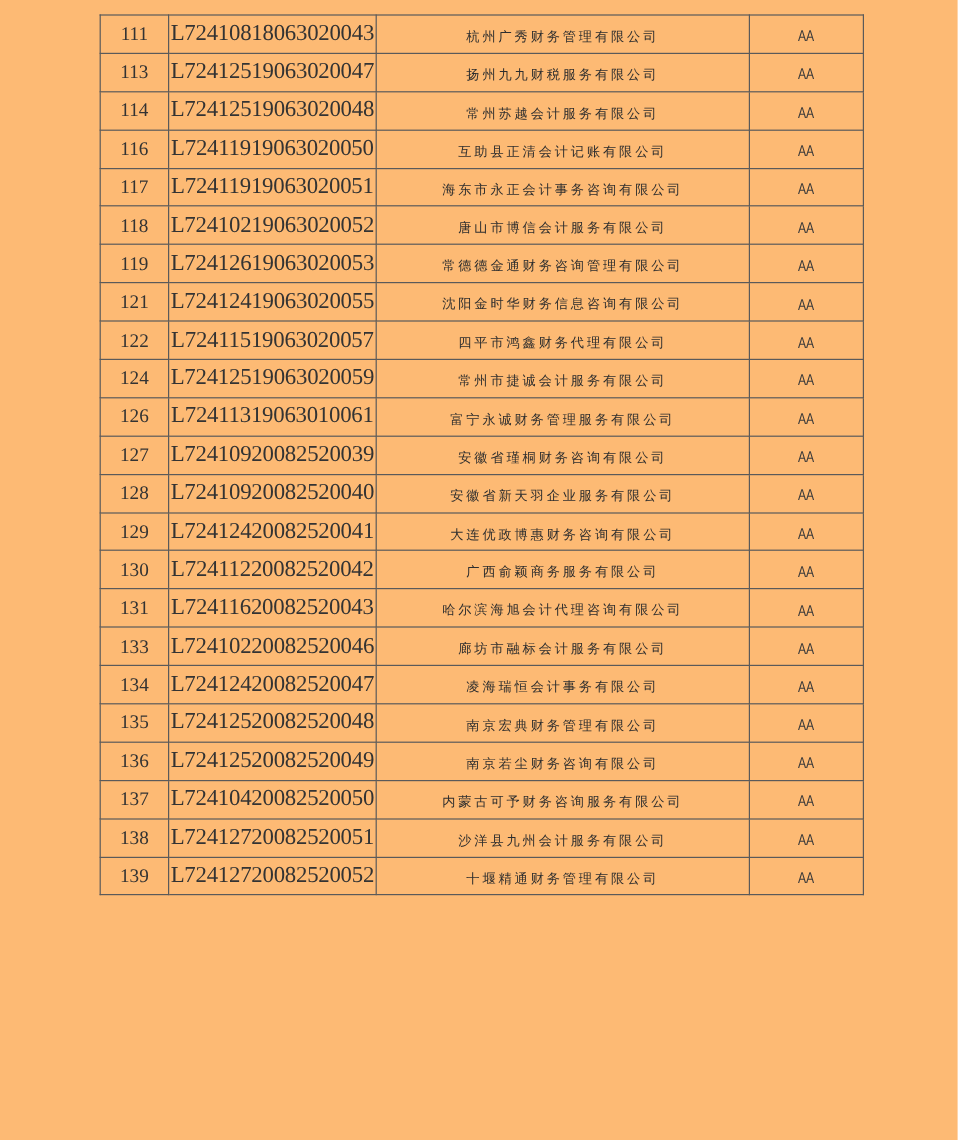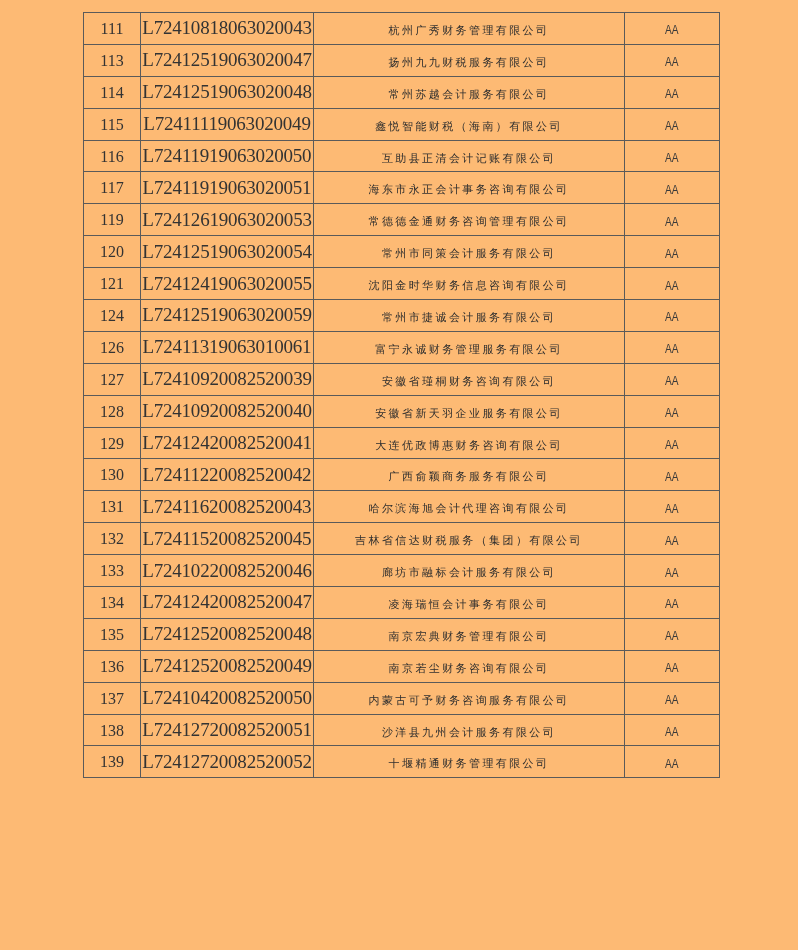--- a/index.html
+++ b/index.html
@@ -94,56 +94,56 @@
           <td><span class="name">扬州九九财税服务有限公司</span></td>
           <td><span class="grade">AA</span></td>
         </tr>
         <tr>
           <td><span class="no">114</span></td>
           <td><span class="code">L72412519063020048</span></td>
           <td><span class="name">常州苏越会计服务有限公司</span></td>
           <td><span class="grade">AA</span></td>
         </tr>
         <tr>
-          <td><span class="no">115</span></td>
-          <td><span class="code">L72411119063020049</span></td>
-          <td><span class="name">鑫悦智能财税（海南）有限公司</span></td>
-          <td><span class="grade">AA</span></td>
-        </tr>
-        <tr>
           <td><span class="no">116</span></td>
           <td><span class="code">L72411919063020050</span></td>
           <td><span class="name">互助县正清会计记账有限公司</span></td>
           <td><span class="grade">AA</span></td>
         </tr>
         <tr>
           <td><span class="no">117</span></td>
           <td><span class="code">L72411919063020051</span></td>
           <td><span class="name">海东市永正会计事务咨询有限公司</span></td>
           <td><span class="grade">AA</span></td>
         </tr>
         <tr>
+          <td><span class="no">118</span></td>
+          <td><span class="code">L72410219063020052</span></td>
+          <td><span class="name">唐山市博信会计服务有限公司</span></td>
+          <td><span class="grade">AA</span></td>
+        </tr>
+        <tr>
           <td><span class="no">119</span></td>
           <td><span class="code">L72412619063020053</span></td>
           <td><span class="name">常德德金通财务咨询管理有限公司</span></td>
           <td><span class="grade">AA</span></td>
         </tr>
         <tr>
-          <td><span class="no">120</span></td>
-          <td><span class="code">L72412519063020054</span></td>
-          <td><span class="name">常州市同策会计服务有限公司</span></td>
-          <td><span class="grade">AA</span></td>
-        </tr>
-        <tr>
           <td><span class="no">121</span></td>
           <td><span class="code">L72412419063020055</span></td>
           <td><span class="name">沈阳金时华财务信息咨询有限公司</span></td>
           <td><span class="grade">AA</span></td>
         </tr>
         <tr>
+          <td><span class="no">122</span></td>
+          <td><span class="code">L72411519063020057</span></td>
+          <td><span class="name">四平市鸿鑫财务代理有限公司</span></td>
+          <td><span class="grade">AA</span></td>
+        </tr>
+        <tr>
           <td><span class="no">124</span></td>
           <td><span class="code">L72412519063020059</span></td>
           <td><span class="name">常州市捷诚会计服务有限公司</span></td>
           <td><span class="grade">AA</span></td>
         </tr>
         <tr>
           <td><span class="no">126</span></td>
           <td><span class="code">L72411319063010061</span></td>
           <td><span class="name">富宁永诚财务管理服务有限公司</span></td>
           <td><span class="grade">AA</span></td>
@@ -169,26 +169,20 @@
         <tr>
           <td><span class="no">130</span></td>
           <td><span class="code">L72411220082520042</span></td>
           <td><span class="name">广西俞颖商务服务有限公司</span></td>
           <td><span class="grade">AA</span></td>
         </tr>
         <tr>
           <td><span class="no">131</span></td>
           <td><span class="code">L72411620082520043</span></td>
           <td><span class="name">哈尔滨海旭会计代理咨询有限公司</span></td>
-          <td><span class="grade">AA</span></td>
-        </tr>
-        <tr>
-          <td><span class="no">132</span></td>
-          <td><span class="code">L72411520082520045</span></td>
-          <td><span class="name">吉林省信达财税服务（集团）有限公司</span></td>
           <td><span class="grade">AA</span></td>
         </tr>
         <tr>
           <td><span class="no">133</span></td>
           <td><span class="code">L72410220082520046</span></td>
           <td><span class="name">廊坊市融标会计服务有限公司</span></td>
           <td><span class="grade">AA</span></td>
         </tr>
         <tr>
           <td><span class="no">134</span></td>

